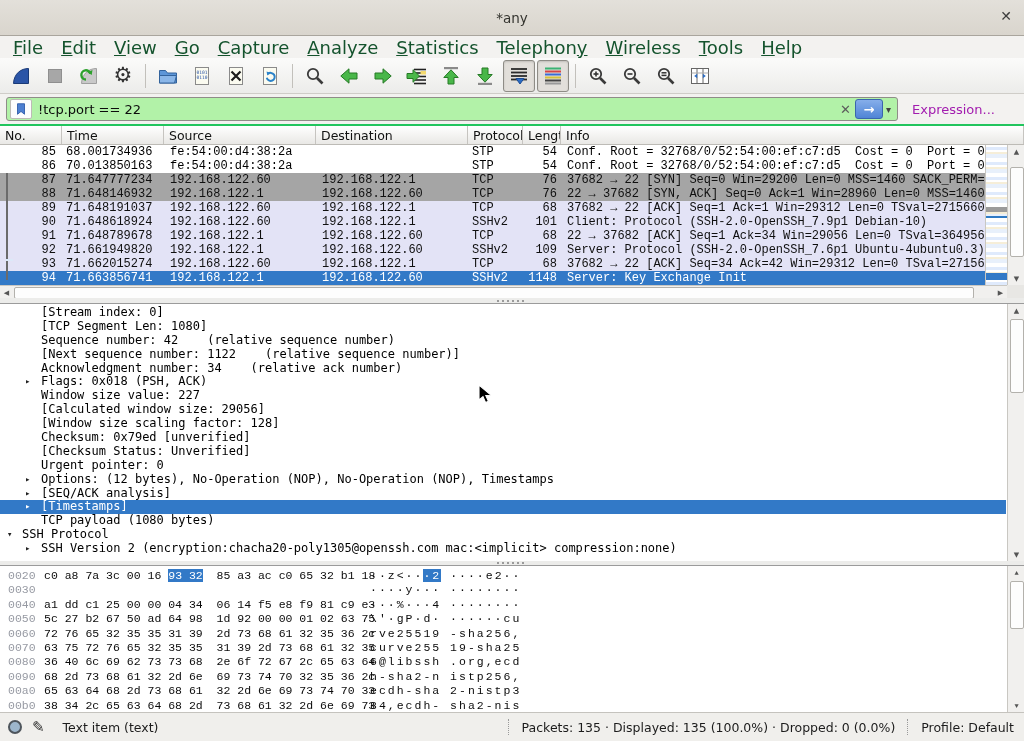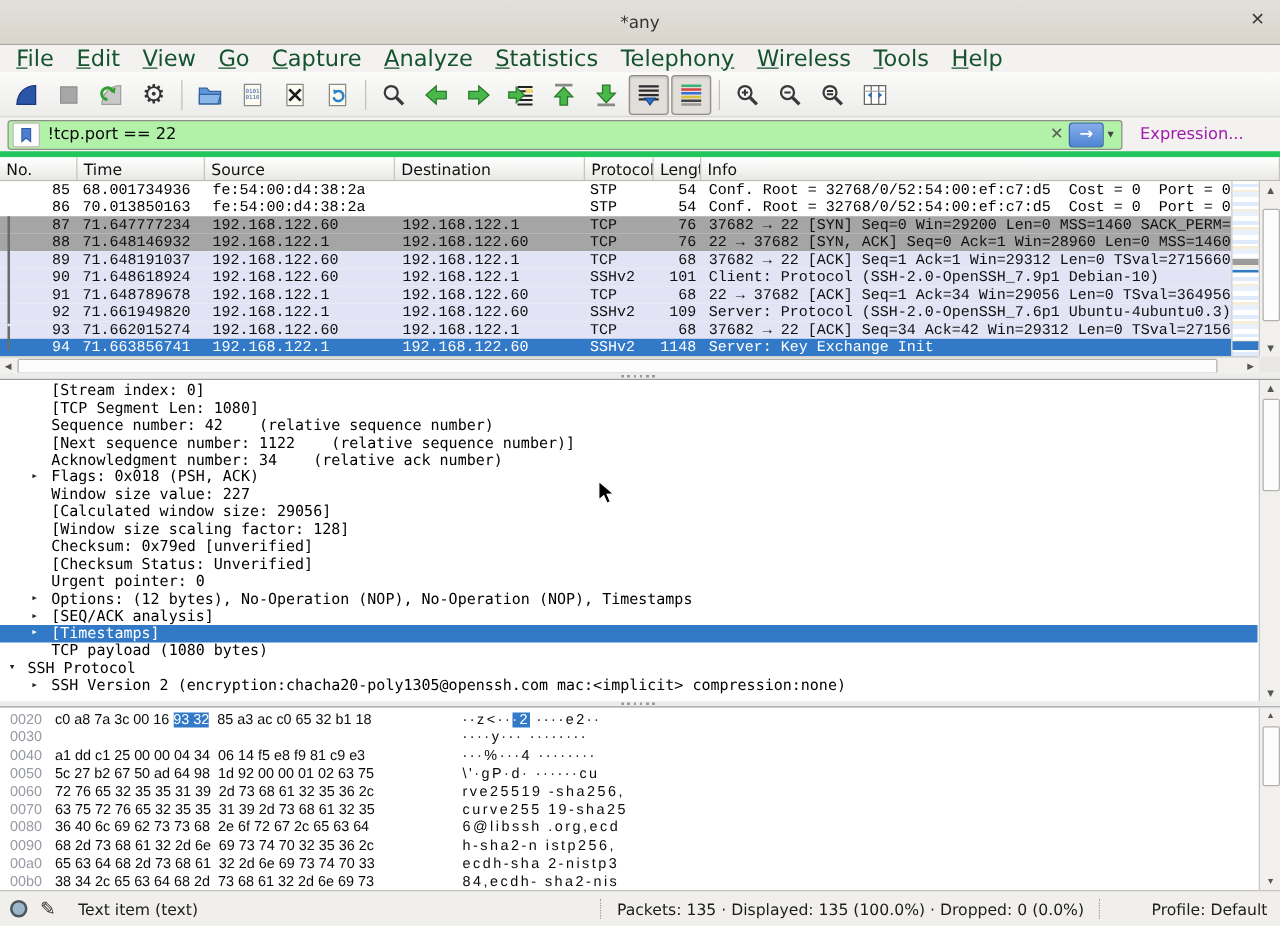--- a/index.html
+++ b/index.html
@@ -20,21 +20,21 @@
   .toolbar{position:absolute;left:0;top:58px;width:1024px;height:36px;
     background:linear-gradient(#fbfbfa,#ececea);border-bottom:1px solid #cfcdc8;
     display:flex;align-items:center;padding-left:4px;box-sizing:border-box;}
   .tbtn{width:30px;height:30px;display:flex;align-items:center;justify-content:center;
     margin:0 1px;border:1px solid transparent;border-radius:3px;}
   .tbtn.pressed{border:1px solid #8e8c86;background:#e2dfda;box-shadow:inset 0 1px 2px rgba(0,0,0,.15);}
   .tsep{width:1px;height:24px;background:#c2c0bb;margin:0 5px;}
   .gearglyph{font-size:21px;color:#333;line-height:1;}
   
   .filterbar{position:absolute;left:0;top:94px;width:1024px;height:32px;background:#f3f2f0;
-    border-bottom:5px solid #22c55e;display:flex;align-items:center;box-sizing:border-box;padding:0 6px;}
+    border-bottom:2px solid #22c55e;display:flex;align-items:center;box-sizing:border-box;padding:0 6px;}
   .filter-field{flex:0 0 auto;width:892px;height:24px;background:#b2f2a8;border:1px solid #8f8d88;
     border-radius:3px;display:flex;align-items:center;padding:0 3px;box-sizing:border-box;}
   .bmchip{width:20px;height:18px;background:#fdfdfd;border:1px solid #bdbbb6;border-radius:2px;
     display:flex;align-items:center;justify-content:center;margin-right:6px;}
   .fval{flex:1;font-size:13px;color:#0c0c0c;white-space:pre;overflow:hidden;}
   .fclear{color:#5c5c5c;font-size:13px;font-weight:700;margin:0 4px;}
   .fapply{width:26px;height:18px;border:1px solid #3a66ad;border-radius:3px;
     background:linear-gradient(#86aeea,#4f85d6);color:#fff;font-weight:700;font-size:13px;
     display:flex;align-items:center;justify-content:center;line-height:1;}
   .fdrop{color:#444;font-size:10px;margin:0 3px;}
@@ -92,37 +92,37 @@
   .dlines{position:absolute;left:0;top:2px;width:1006px;font-family:"DejaVu Sans Mono",monospace;
     font-size:12px;}
   .dline{height:13.9px;line-height:13.9px;white-space:pre;position:relative;overflow:hidden;color:#000;}
   .dline.sel{background:#3279c7;color:#fff;}
   .darrow{position:absolute;top:0;font-size:9px;color:#222;}
   .dline.sel .darrow{color:#fff;}
   .dtext{position:absolute;top:0;}
   
   .hexpane{position:absolute;left:0;top:565px;width:1024px;height:147px;background:#fff;
     border-top:1px solid #9b9b9b;box-sizing:border-box;overflow:hidden;
-    font-family:Liberation Sans, sans-serif;font-size:11.5px;}
+    font-family:Liberation Mono, monospace;font-size:11.5px;}
   .hrow{height:14.4px;line-height:14.4px;white-space:pre;position:relative;}
   .hoff{position:absolute;left:8px;color:#979aa3;}
   .hbytes{position:absolute;left:44px;color:#0b0b0b;}
   .hascii{position:absolute;left:370px;color:#0b0b0b;letter-spacing:2px;}
   .hl{background:#3279c7;color:#fff;}
   
   .statusbar{position:absolute;left:0;top:712px;width:1024px;height:29px;background:#f0efec;
     border-top:1px solid #c5c3be;box-sizing:border-box;display:flex;align-items:center;font-size:12.5px;color:#1c1c1c;}
   .expert{width:14px;height:14px;border-radius:50%;background:#9db6cc;border:2px solid #4e555c;
     box-sizing:border-box;margin:0 10px 0 8px;}
   .editicon{font-size:15px;color:#333;margin-right:18px;}
   .st-left{white-space:pre;}
   .st-right{margin-left:auto;display:flex;align-items:center;}
   .st-sep{width:1px;height:16px;border-left:1px dotted #9a9a9a;margin:0 12px;}
   .st-pk,.st-prof{white-space:pre;}
-  .st-prof{margin-right:10px;margin-left:28px;}
+  .st-prof{margin-right:10px;}
   
   .cursor{position:absolute;left:477px;top:384px;z-index:50;pointer-events:none;}
 </style>
 </head>
 <body>
 
 <div class="screen">
 
   <div class="titlebar">
     <span class="title">*any</span>

